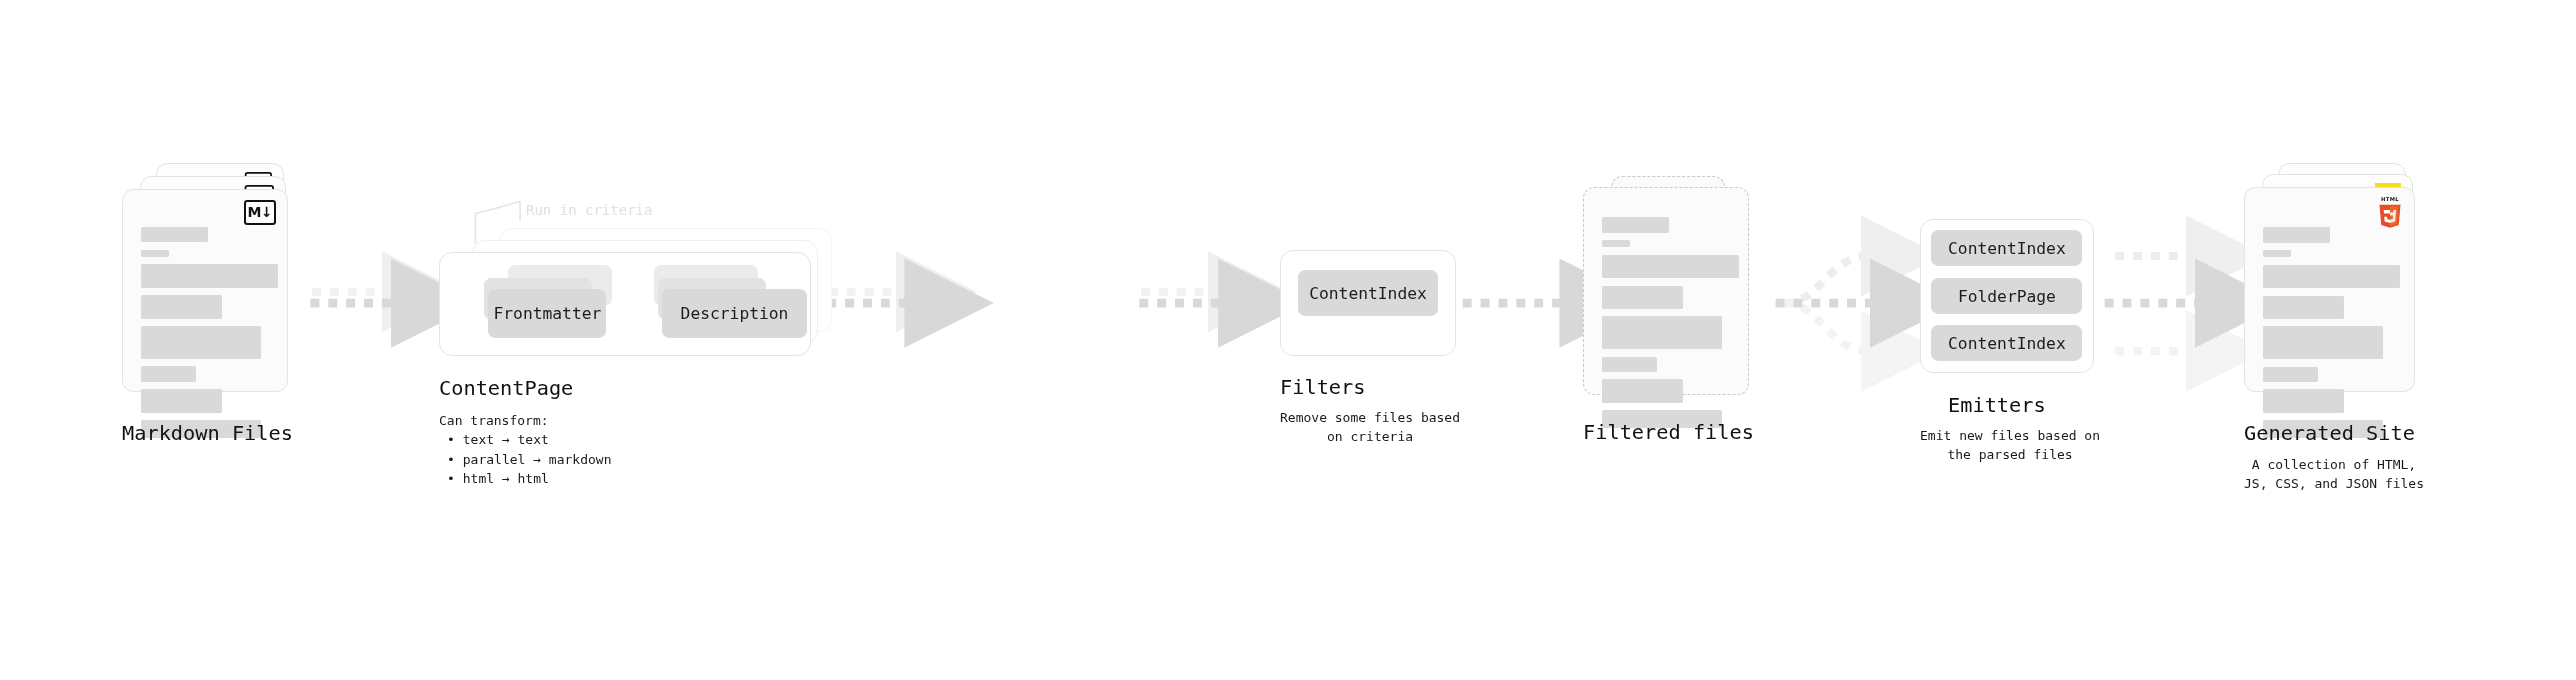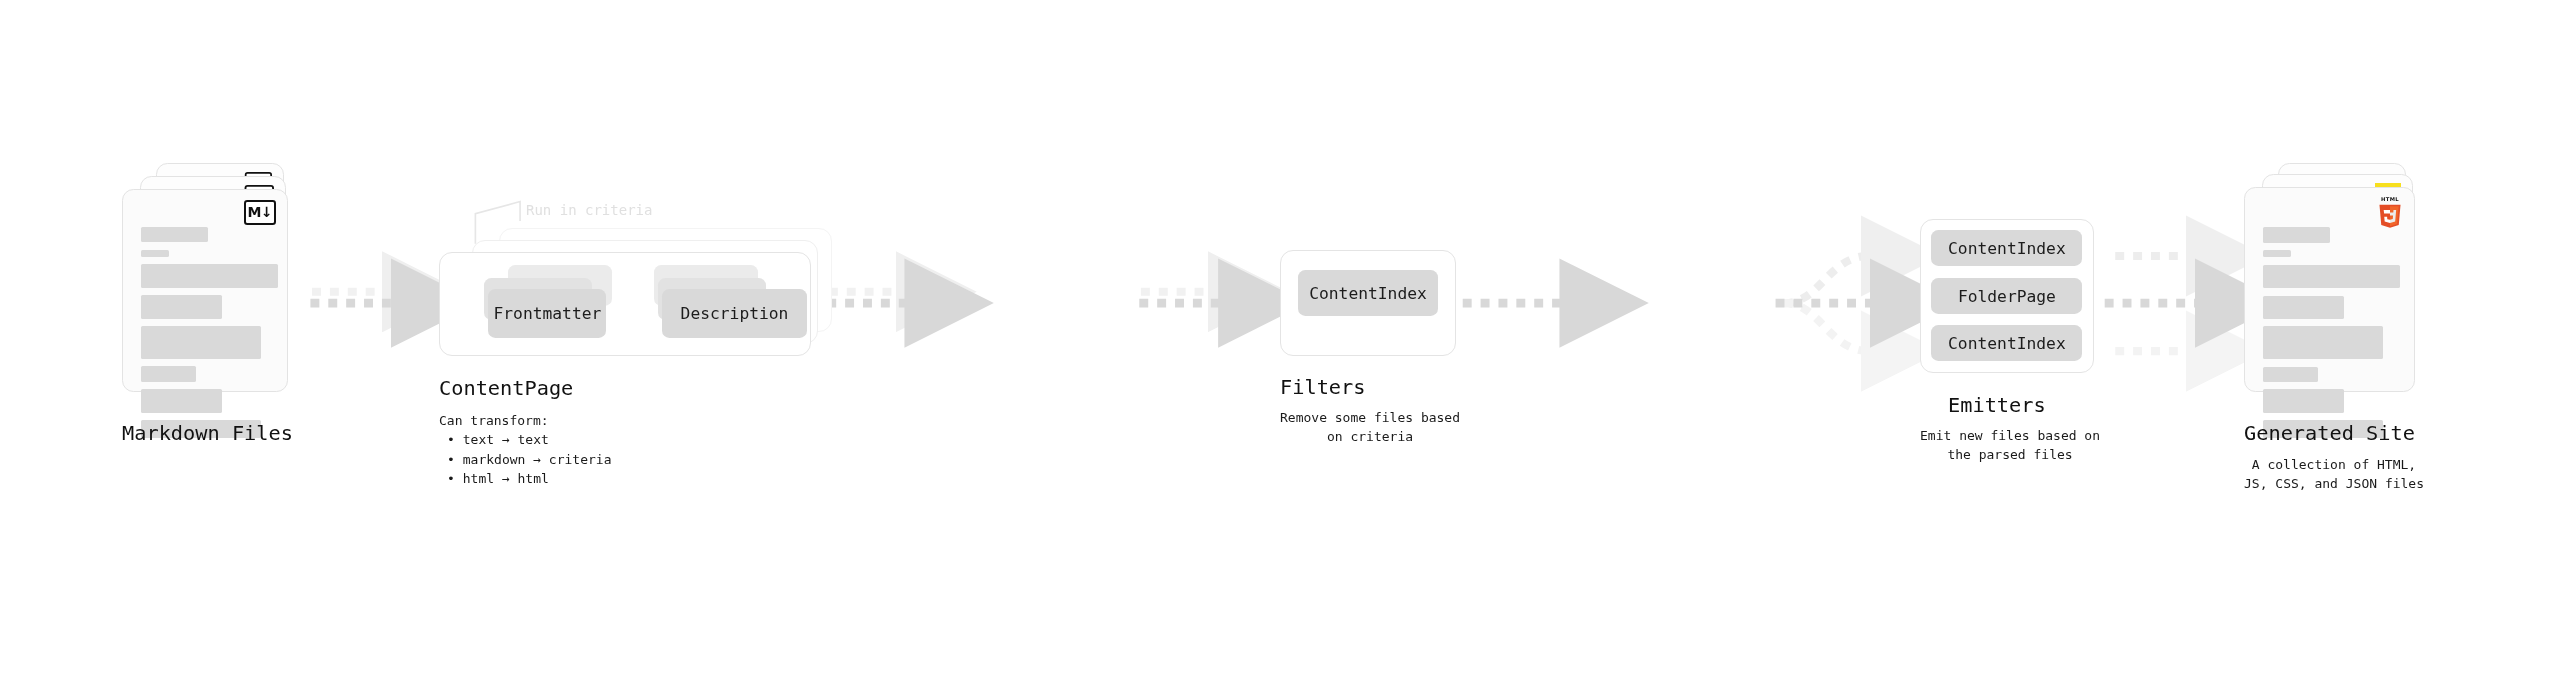--- a/index.html
+++ b/index.html
@@ -206,33 +206,51 @@
     <div class="chip g3" style="left:69px;top:102px;width:104px;height:41px;"></div>
     <div class="chip g3" style="left:215px;top:102px;width:104px;height:41px;"></div>
     <div class="chip g2" style="left:45px;top:115px;width:108px;height:42px;"></div>
     <div class="chip g2" style="left:219px;top:115px;width:108px;height:42px;"></div>
     <div class="chip" style="left:24.4px;top:126px;width:118px;height:49px;margin-left:25px;">Frontmatter</div>
     <div class="chip" style="left:223px;top:126px;width:145px;height:49px;text-align:center;">Description</div>
 
     <div class="cap-title" style="left:0px;top:213px;">ContentPage</div>
     <div class="cap-sub" style="left:0px;top:249px;">Can transform:</div>
     <div class="cap-list" style="left:8.1px;top:268px;">• text → text</div>
-    <div class="cap-list" style="left:8.1px;top:288px;">• markdown → criteria</div>
+    <div class="cap-list" style="left:8.1px;top:288px;">• parallel → markdown</div>
     <div class="cap-list" style="left:8.1px;top:307px;">• html → html</div>
   </div>
 
 
   <div class="stage" style="left:1280px;top:250px;">
     <div class="groupbox" style="left:0px;top:0px;width:176px;height:106px;"></div>
     <div class="chip" style="left:18px;top:20.3px;width:140px;height:46px;">ContentIndex</div>
     <div class="cap-title" style="left:0px;top:125px;">Filters</div>
     <div class="cap-sub" style="left:0px;top:159px;">Remove some files based
 on criteria</div>
   </div>
 
+  <div class="stage" style="left:1583px;top:176px;">
+    <div class="doc-stack" style="width:187px;height:236px;">
+      <div class="doc dashed" style="left:28px;top:0px;width:114px;height:36px;"></div>
+      <div class="doc dashed" style="left:0px;top:11.4px;width:166px;height:208px;">
+        <div class="doc-body" style="top:29px;">
+          <div class="bar" style="width:67px;height:15.4px;"></div>
+          <div class="bar" style="width:28px;height:7.3px;"></div>
+          <div class="bar" style="width:137px;height:23.6px;"></div>
+          <div class="bar" style="width:81px;height:23.6px;"></div>
+          <div class="bar" style="width:120px;height:33px;"></div>
+          <div class="bar" style="width:55px;height:15.4px;"></div>
+          <div class="bar" style="width:81px;height:23.6px;"></div>
+          <div class="bar" style="width:120px;height:18px;"></div>
+        </div>
+      </div>
+    </div>
+    <div class="cap-title" style="left:0px;top:244px;">Filtered files</div>
+  </div>
 
   <div class="stage" style="left:1920px;top:219px;">
     <div class="groupbox" style="left:0px;top:0px;width:174px;height:154px;"></div>
     <div class="chip" style="left:11.4px;top:11.4px;width:151px;height:36px;">ContentIndex</div>
     <div class="chip" style="left:11.4px;top:59px;width:151px;height:36px;">FolderPage</div>
     <div class="chip" style="left:11.4px;top:106px;width:151px;height:36px;">ContentIndex</div>
     <div class="cap-title" style="left:0px;top:174px;margin-left:28px;">Emitters</div>
     <div class="cap-sub" style="left:0px;top:208px;">Emit new files based on
 the parsed files</div>
   </div>

